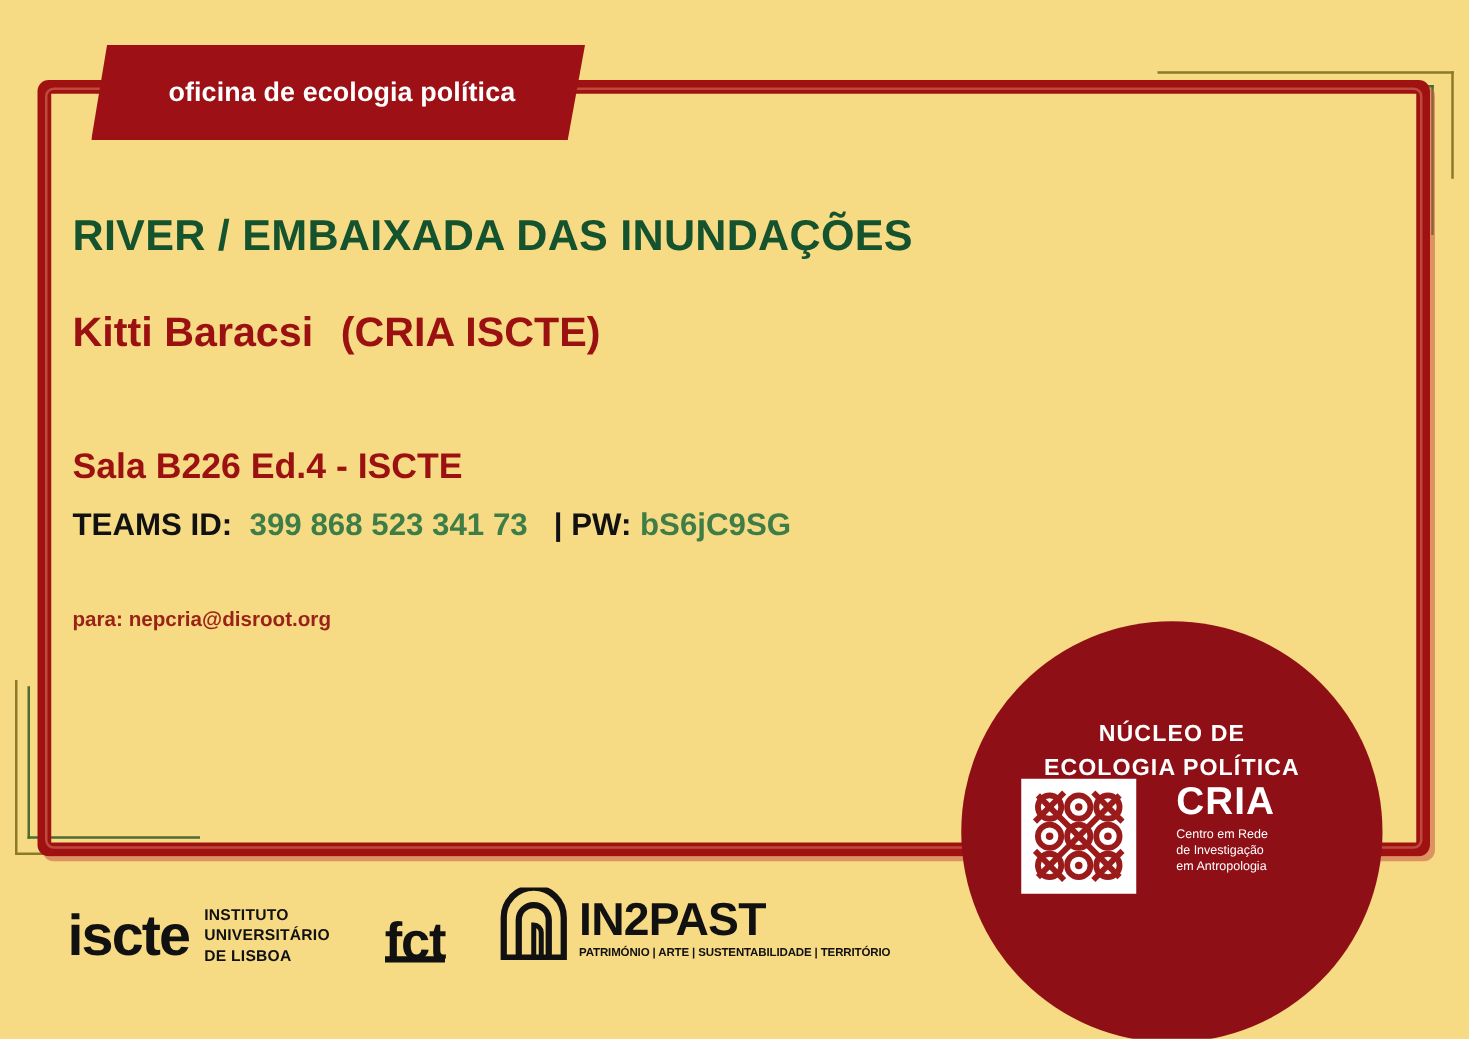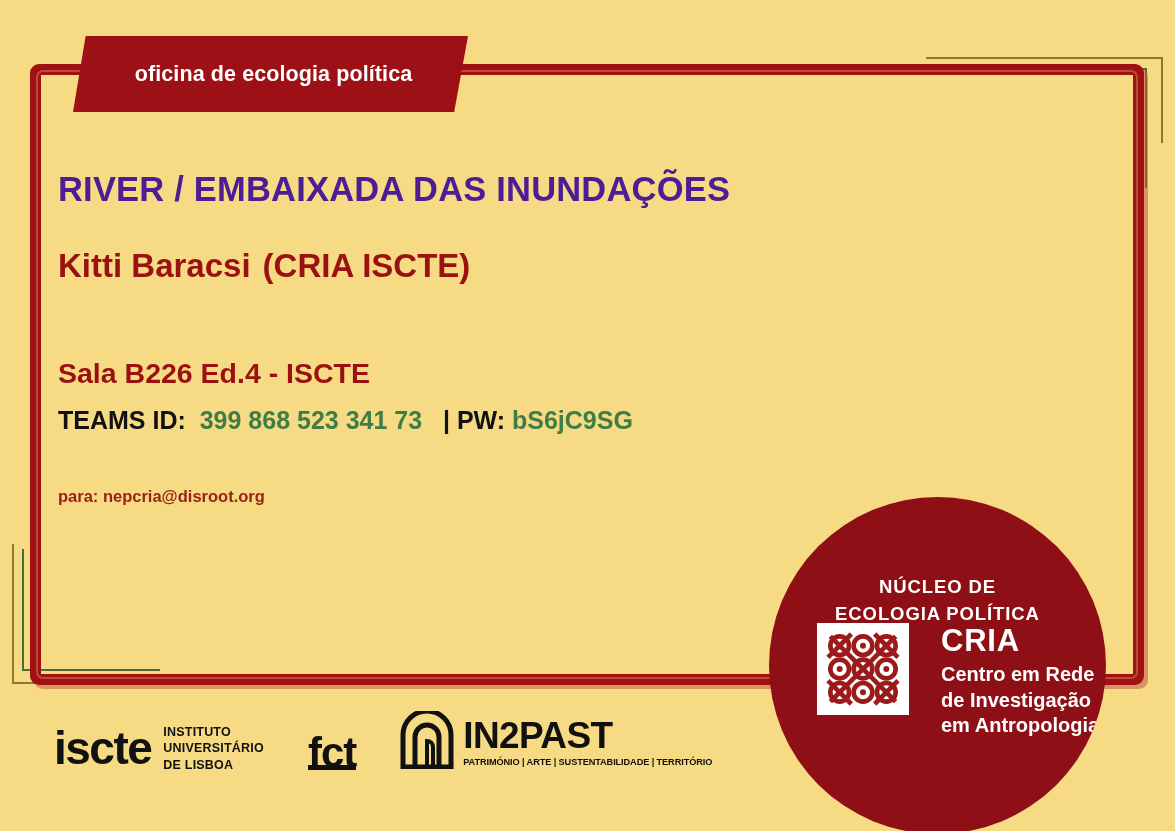--- a/index.html
+++ b/index.html
@@ -74,35 +74,35 @@
     font-size: 21.5px;
     font-weight: bold;
     letter-spacing: 0.1px;
     padding-left: 6px;
   }
 
   
   .content { position: absolute; left: 58px; top: 170px; width: 740px; }
 
   .event-title {
-    color: #4c1d95;
+    color: #14532d;
     font-size: 34.5px;
     font-weight: bold;
     letter-spacing: 0.2px;
     line-height: 1.12;
     white-space: nowrap;
   }
   .speaker {
     margin-top: 38px;
     color: #9b1010;
     font-size: 33px;
     font-weight: bold;
     white-space: nowrap;
   }
-  .speaker .affil { margin-left: 12px; }
+  .speaker .affil { margin-left: 22px; }
 
   .datebar {
     margin-top: 78px;
     color: #3f7d47;
     font-size: 32px;
     font-weight: bold;
     letter-spacing: 0.2px;
     white-space: nowrap;
   }
 
@@ -169,22 +169,22 @@
   .cria-acronym {
     color: #ffffff;
     font-size: 31px;
     font-weight: bold;
     letter-spacing: 0.8px;
     line-height: 1;
   }
   .cria-sub {
     margin-top: 6px;
     color: #ffffff;
-    font-size: 20px;
-    font-weight: bold;
+    font-size: 10px;
+    font-weight: normal;
     line-height: 1.28;
     white-space: pre-line;
   }
 
   
   .footer {
     position: absolute;
     left: 54px; bottom: 34px;
     display: flex;
     align-items: flex-end;

